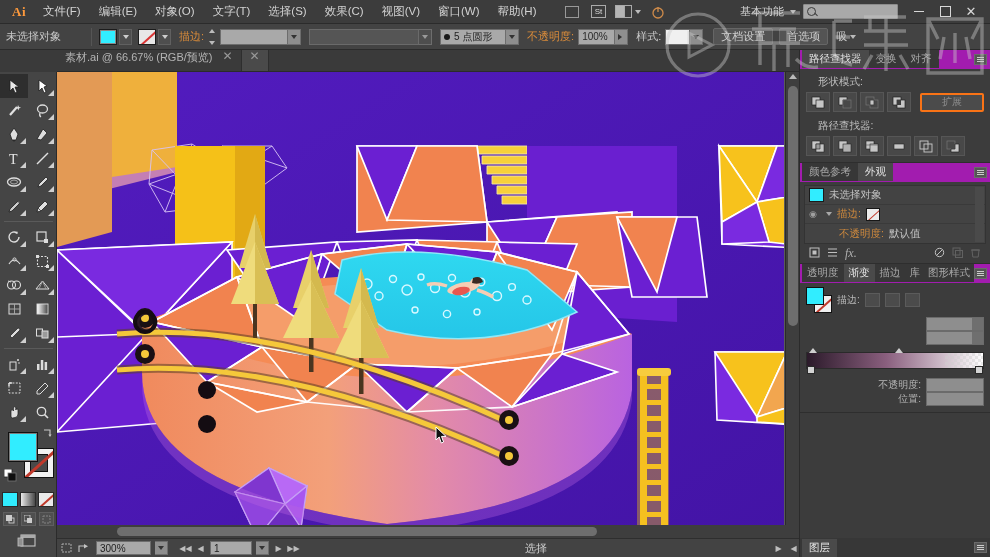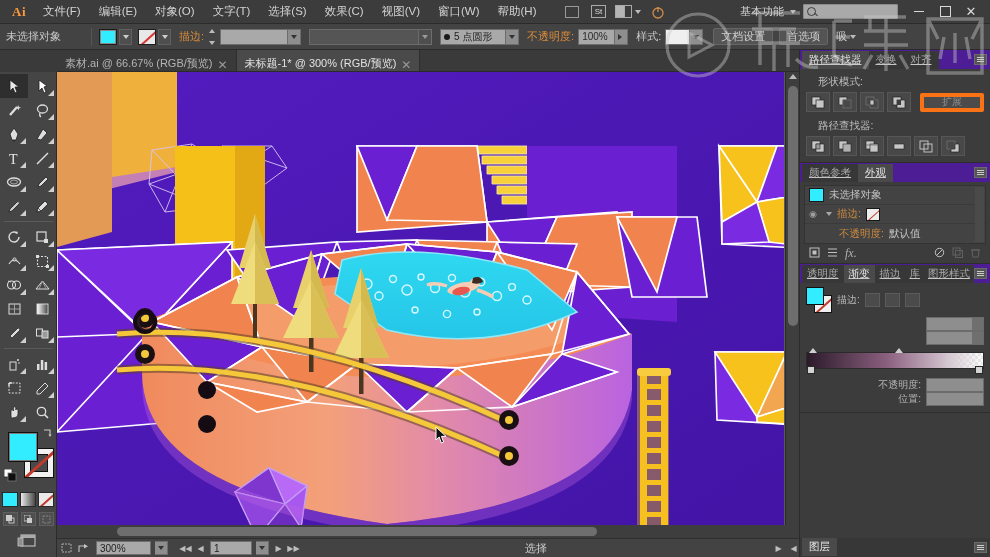--- a/index.html
+++ b/index.html
@@ -170,21 +170,21 @@
     display: flex; align-items: center; justify-content: center; }
   .screen-btn { display: flex; justify-content: center; margin-top: 7px; }
 
   
   .tabbar {
     position: absolute; top: 50px; left: 57px; width: 742px; height: 22px;
     background: #3a3a3a; display: flex; align-items: flex-end;
     border-bottom: 1px solid #2b2b2b;
   }
   .doc-tab {
-    height: 21px; display: flex; align-items: flex-end; gap: 5px;
+    height: 21px; display: flex; align-items: flex-start; gap: 10px;
     padding: 0 8px; font-size: 11px; color: #b4b4b4;
     background: #3a3a3a; border-right: 1px solid #2e2e2e; margin-top: 32px;
   }
   .doc-tab.active { background: #4a4a4a; color: #e2e2e2; }
   .tab-x { font-size: 12px; color: #9a9a9a; line-height: 1; }
 
   
   .canvas-wrap {
     position: absolute; top: 72px; left: 57px; width: 742px; height: 465px;
     background: #5a5a5a; overflow: hidden;
@@ -221,22 +221,22 @@
     color: #bdbdbd; font-size: 8px; }
   .sb-status { flex: 1; text-align: center; color: #d0d0d0; font-size: 11px; }
 
   
   .panels {
     position: absolute; top: 50px; right: 0; width: 191px; bottom: 0;
     background: #3c3c3c; border-left: 1px solid #2b2b2b;
   }
   .panel { border-bottom: 1px solid #2e2e2e; }
   .panel-tabs {
-    display: flex; align-items: flex-end; height: 19px; background: #4c1d95;
-    position: relative; padding-left: 2px; text-decoration: underline;
+    display: flex; align-items: flex-start; height: 19px; background: #a21caf;
+    position: relative; padding-left: 2px;
   }
   .ptab {
     height: 18px; padding: 0 7px; font-size: 10.5px; color: #a8a8a8;
     display: flex; align-items: center; background: #373737;
   }
   .ptab.active { background: #4a4a4a; color: #e4e4e4; }
   .panel-menu {
     position: absolute; right: 3px; top: 4px; width: 13px; height: 11px;
     background: #555; border: 1px solid #6b6b6b; display: flex;
     align-items: center; justify-content: center;
@@ -244,21 +244,21 @@
   .panel-menu i { display: block; width: 7px; height: 1px; background: #ccc;
     box-shadow: 0 2px 0 #ccc, 0 -2px 0 #ccc; }
   .panel-body { padding: 4px 6px 6px; background: #3c3c3c; }
   .pb-label { font-size: 10.5px; color: #bdbdbd; margin: 2px 12px 3px; }
   .pf-row { display: flex; align-items: center; gap: 3px; }
   .pf-btn {
     width: 24px; height: 20px; background: #484848; border: 1px solid #565656;
     display: flex; align-items: center; justify-content: center;
   }
   .pf-wide {
-    flex: 1; height: 19px; background: #4b4b4b; border: 4px solid #f97316;
+    flex: 1; height: 19px; background: #4b4b4b; border: 2px solid #f97316;
     border-radius: 2px; display: flex; align-items: center; justify-content: center;
     font-size: 10px; color: #8d8d8d; margin-left: 6px;
   }
 
   
   .color-row { display: flex; align-items: center; gap: 4px; }
   .cs-none { width: 15px; height: 15px; background: #e9e9e9; border: 1px solid #171717;
     position: relative; overflow: hidden; }
   .cs-none::after { content: ''; position: absolute; left: -2px; top: 6px; width: 22px;
     height: 1.5px; background: #c0392b; transform: rotate(-42deg); }
@@ -324,21 +324,21 @@
     background: #d4d4d4; border: 1px solid #2a2a2a; }
   .gr-checker { position: absolute; right: 0; top: 0; width: 38px; height: 100%;
     background-image:
       linear-gradient(45deg, #d0d0d0 25%, transparent 25%, transparent 75%, #d0d0d0 75%),
       linear-gradient(45deg, #d0d0d0 25%, transparent 25%, transparent 75%, #d0d0d0 75%);
     background-size: 6px 6px; background-position: 0 0, 3px 3px; opacity: .45; }
   .gr-field-row { display: flex; align-items: center; justify-content: flex-end; gap: 5px;
     }
 
   .layers-bar { position: absolute; left: 0; right: 0; bottom: 0; height: 19px;
-    background: #373737; display: flex; align-items: flex-start; padding-left: 2px; }
+    background: #373737; display: flex; align-items: center; padding-left: 2px; }
 
   
   .watermark { position: absolute; right: 4px; top: 3px; width: 330px; height: 75px;
     z-index: 90; pointer-events: none; opacity: .5; }
 </style>
 </head>
 <body>
 
 <div id="app">
 
@@ -449,21 +449,20 @@
     <div class="cb-label">吸</div>
     <div class="caret"></div>
   </div>
 
   <div class="tabbar">
     <div class="doc-tab">
       <span>素材.ai @ 66.67% (RGB/预览)</span>
       <span class="tab-x">✕</span>
     </div>
     <div class="doc-tab active">
-      <span>未标题-1* @ 300% (RGB/预览)</span>
       <span class="tab-x">✕</span>
     </div>
   </div>
 
   <div class="toolbar">
     <div class="tool-grid">
       <div class="tool sel">
         <svg width="13" height="15" viewBox="0 0 13 15">
             <path d="M2 1 L2 12 L5 9 L7 14 L9 13 L7 8 L11 8 Z" fill="#e8e8e8" stroke="#1e1e1e" stroke-width="0.8"></path>
           </svg>

